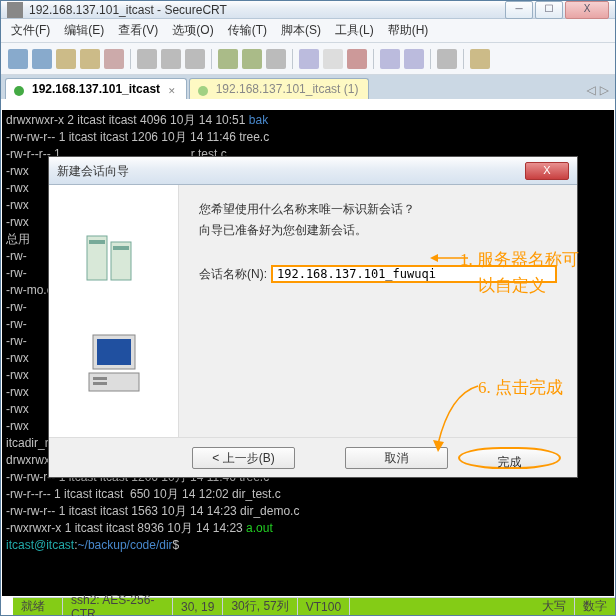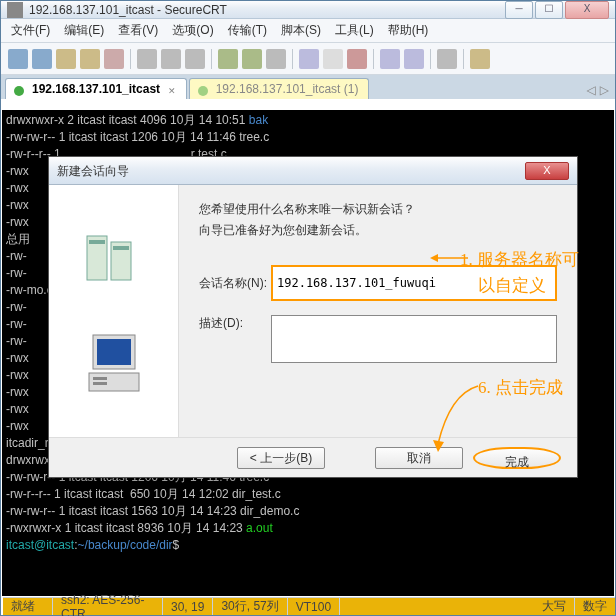--- a/index.html
+++ b/index.html
@@ -20,39 +20,39 @@
 .tab{padding:3px 10px 3px 8px;background:#f5f8fa;border:1px solid #9ab0c4;border-bottom:none;border-radius:3px 3px 0 0;margin-right:2px;display:flex;align-items:flex-end;gap:8px}
 .tab.active{background:#fff}
 .tab.inactive{background:#fef9c3;color:#888}
 .tabdot{width:10px;height:10px;border-radius:50%}
 .tabdot.g{background:#4a4}
 .tabdot.y{background:#4a4;opacity:.5}
 .terminal{position:absolute;top:109px;left:1px;right:1px;bottom:19px;background:#000;color:#c0c0c0;font-family:"Consolas","Courier New",monospace;font-size:14px;padding:2px 4px;line-height:17px;white-space:pre}
 .term-blue{color:#4888cc}
 .term-teal{color:#2aa}
 .term-green{color:#2c2}
-.statusbar{position:absolute;bottom:0;left:2px;right:0;height:18px;background:#eab308;border-top:1px solid #c8d0d8;display:flex;align-items:center;font-size:11px;color:#444}
+.statusbar{position:absolute;bottom:0;left:12px;right:0;height:18px;background:#84cc16;border-top:1px solid #c8d0d8;display:flex;align-items:center;font-size:11px;color:#444}
 .statusbar span{padding:0 8px;border-right:1px solid #c8d0d8;height:100%;display:flex;align-items:center}
 .statusbar span:first-child{flex:0 0 50px}
 .statusbar .fill{flex:1;border-right:none}
 .dialog{position:absolute;top:156px;left:48px;width:530px;height:322px;background:#f0f0f0;border:1px solid #555;box-shadow:2px 2px 10px rgba(0,0,0,.4)}
 .dlg-title{height:28px;background:linear-gradient(#fdfdfe,#e6edf5 45%,#d6e2ef);display:flex;align-items:flex-end;padding:4px 8px;border-bottom:1px solid #a8b8c8}
 .dlg-title span{flex:1;color:#333}
 .dlg-close{width:44px;height:18px;background:linear-gradient(#e89090,#c84040);border:1px solid #a33;border-radius:2px;color:#fff;text-align:center;line-height:15px;font-size:11px}
 .dlg-body{display:flex;height:252px}
 .dlg-left{width:130px;background:#fff;border-right:1px solid #ddd;display:flex;flex-direction:column;align-items:center;justify-content:space-around;padding:20px 0}
 .dlg-right{flex:1;padding:16px 20px;background:#f0f0f0}
 .dlg-right p{margin-bottom:4px;color:#333}
 .form-row{display:flex;align-items:center;margin:14px 0}
 .form-row label{width:72px;color:#333}
-.form-row input,.form-row .desc-box{flex:1;height:36px;border:1px solid #888;background:#fff;padding:1px 4px;font-family:"Consolas",monospace;font-size:12px}
+.form-row input,.form-row .desc-box{flex:1;height:18px;border:1px solid #888;background:#fff;padding:1px 4px;font-family:"Consolas",monospace;font-size:12px}
 .form-row .desc-box{height:48px}
 .hi-box{border:2px solid #f90 !important}
 .dlg-btns{height:40px;display:flex;align-items:center;justify-content:flex-end;gap:10px;padding:0 16px;border-top:1px solid #ddd;background:#f0f0f0}
-.dlg-btn{width:88px;height:22px;border:1px solid #888;background:linear-gradient(#fdfdfd,#e8e8e8);border-radius:2px;text-align:center;line-height:20px;color:#333}
+.dlg-btn{width:103px;height:22px;border:1px solid #888;background:linear-gradient(#fdfdfd,#e8e8e8);border-radius:2px;text-align:center;line-height:20px;color:#333}
 .hi-oval{border:2px solid #f90;border-radius:50%/60%;padding:3px 0}
 .anno{position:absolute;color:#f90;font-size:17px;font-family:"SimSun"}
 .svg-anno{position:absolute;pointer-events:none}
 .imgbox{width:80px;height:70px;display:flex;align-items:center;justify-content:center}
 </style>
 </head>
 <body>
 
 <div class="window">
   <div class="titlebar">
@@ -154,24 +154,20 @@
           </svg>
       </div>
     </div>
     <div class="dlg-right">
       <p>您希望使用什么名称来唯一标识新会话？</p>
       <p>向导已准备好为您创建新会话。</p>
       <div class="form-row" style="margin-top:26px">
         <label>会话名称(N):</label>
         <input class="hi-box" value="192.168.137.101_fuwuqi" style="">
       </div>
-      <div class="form-row" style="align-items:flex-start">
-        <label>描述(D):</label>
-        <div class="desc-box"></div>
-      </div>
     </div>
   </div>
   <div class="dlg-btns">
     <div class="dlg-btn">&lt; 上一步(B)</div>
     <div style="width:30px"></div>
     <div class="dlg-btn">取消</div>
     <div class="dlg-btn hi-oval">完成</div>
   </div>
 </div>
 

